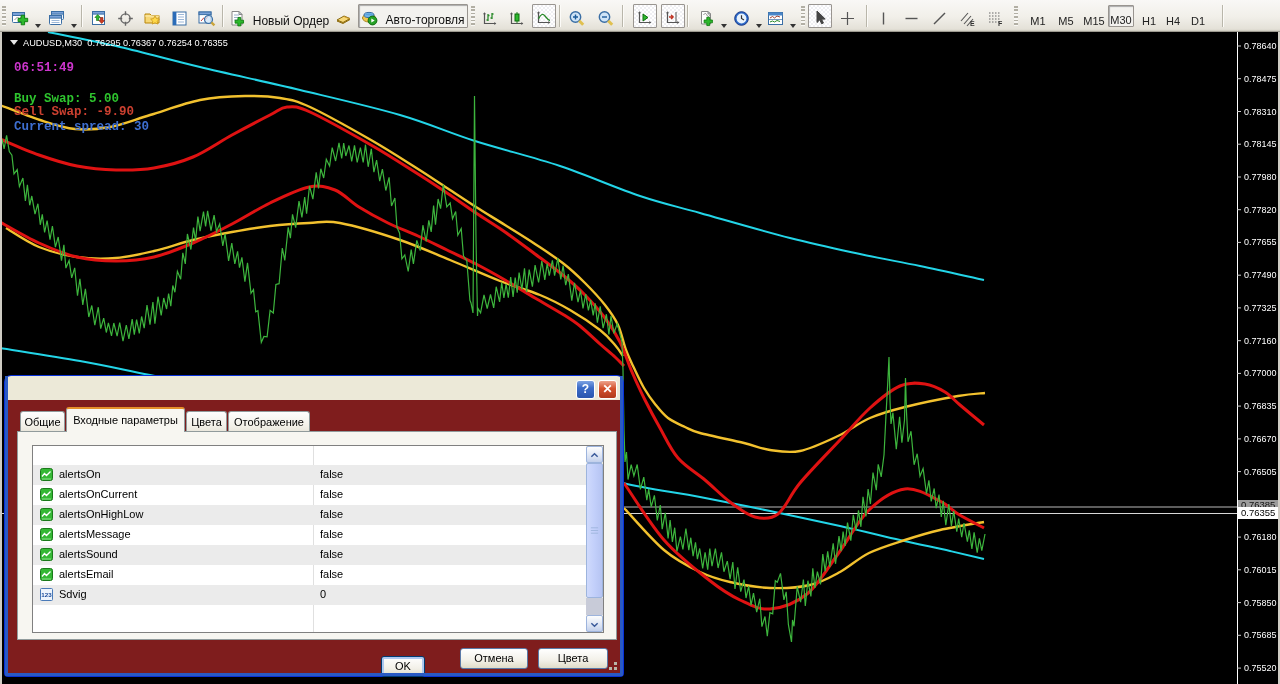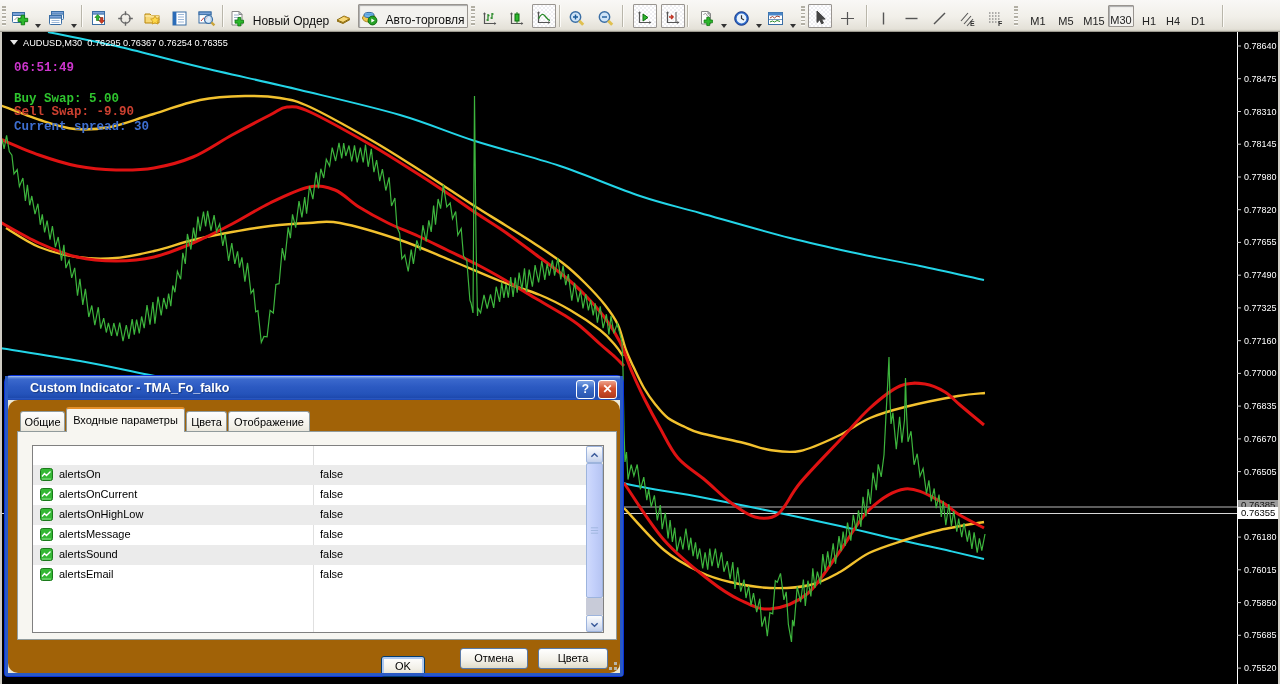--- a/index.html
+++ b/index.html
@@ -32,21 +32,21 @@
 
 #dlg { position:absolute; left:5px; top:376px; width:618px; height:300px;
   border-radius:6px 6px 3px 3px;
   background:#ece9d8; box-shadow:0 0 0 1px #0831d9; }
 #dlgtitle { position:absolute; left:0; top:0; width:100%; height:24px;
   border-radius:5px 5px 0 0;
   background:linear-gradient(180deg,#aec6ef 0%,#6a92de 5%,#3b69cd 13%,#2c5ac2 45%,#2453ba 75%,#1e4aae 90%,#2e5dc8 96%,#16379a 100%);
   color:#fff; font-weight:bold; font-size:12.5px; line-height:24px; padding-left:25px;
   text-shadow:1px 1px 1px #1a3a80; }
 #dlgbody { position:absolute; left:3px; top:24px; right:3px; bottom:3px;
-  background:#a16207;border-radius:10px; }
+  background:#7f1d1d; }
 #dlg .frame { position:absolute; left:0; top:0; right:0; bottom:0;
   border:3px solid #2a5ac4; border-top:none; border-radius:0 0 2px 2px; pointer-events:none; }
 .tbt { position:absolute; top:4px; width:19px; height:19px; border:1px solid #fff;
   border-radius:3px; color:#fff; font-weight:bold; font-size:12px; text-align:center;
   line-height:17px; }
 #bhelp { right:28px; background:linear-gradient(180deg,#7da2e2 0%,#3c6cc8 40%,#2a55ae 100%); }
 #bclose { right:6px; background:linear-gradient(180deg,#eda28c 0%,#d4502c 45%,#b03a1c 100%); }
 
 .tab { position:absolute; top:11px; height:21px; background:linear-gradient(180deg,#fefefe,#f2f0e8 70%,#e8e5da);
   border:1px solid #919b9c; border-bottom:none; border-radius:3px 3px 0 0;
@@ -375,21 +375,20 @@
     </div>
 <div class="tbtn tf" style="left:1161px;width:24px">
       <span class="tlbl2">H4</span>
     </div>
 <div class="tbtn tf" style="left:1186px;width:24px">
       <span class="tlbl2">D1</span>
     </div>
 <div class="tsep" style="left:1222px"></div>
   </div>
 <div id="dlg">
-  <div id="dlgtitle">Custom Indicator - TMA_Fo_falko</div>
   <div class="tbt" id="bhelp">?</div>
   <div class="tbt" id="bclose">✕</div>
   <div id="dlgbody">
     <div class="tab" style="left:12px;width:45px;">Общие</div>
     <div class="tab active" style="left:58px;width:119px;">Входные параметры</div>
     <div class="tab" style="left:178px;width:41px;">Цвета</div>
     <div class="tab" style="left:220px;width:82px;">Отображение</div>
     <div id="tabpage">
       <div id="tbl">
         <div class="colsep"></div>
@@ -441,20 +440,28 @@
             </div>
 <div class="trow">
               <span class="ric"><svg width="13" height="13" viewBox="0 0 13 13">
                   <rect x="0.5" y="0.5" width="12" height="12" rx="2" fill="#35b835" stroke="#1a7a1a"></rect>
                   <path d="M2 8.5 L4.5 5.5 6.5 7.5 10.5 3.5" stroke="#fff" stroke-width="1.3" fill="none"></path>
                   <path d="M2 11 h9" stroke="#8adf8a" stroke-width="1"></path>
                 </svg></span>
               <span class="rname">alertsEmail</span>
               <span class="rval">false</span>
             </div>
+<div class="trow stripe">
+              <span class="ric"><svg width="13" height="13" viewBox="0 0 13 13">
+                  <rect x="0.5" y="0.5" width="12" height="12" rx="1" fill="#eef4fc" stroke="#4a7ab8"></rect>
+                  <text x="6.5" y="9" font-size="6.2" font-weight="bold" fill="#1a4a9a" text-anchor="middle" font-family="Liberation Sans">123</text>
+                </svg></span>
+              <span class="rname">Sdvig</span>
+              <span class="rval">0</span>
+            </div>
 
         </div>
         <div id="sbar">
           <div class="sbtn" style="top:0">
               <svg width="9" height="9" viewBox="0 0 10 10">
                 <path d="M1.5 6.5 L5 3 8.5 6.5" stroke="#3a5a9a" stroke-width="1.6" fill="none"></path>
               </svg>
             </div>
           <div id="sthumb">
               <svg width="9" height="9" viewBox="0 0 10 10" style="display:block;margin:62px auto">

